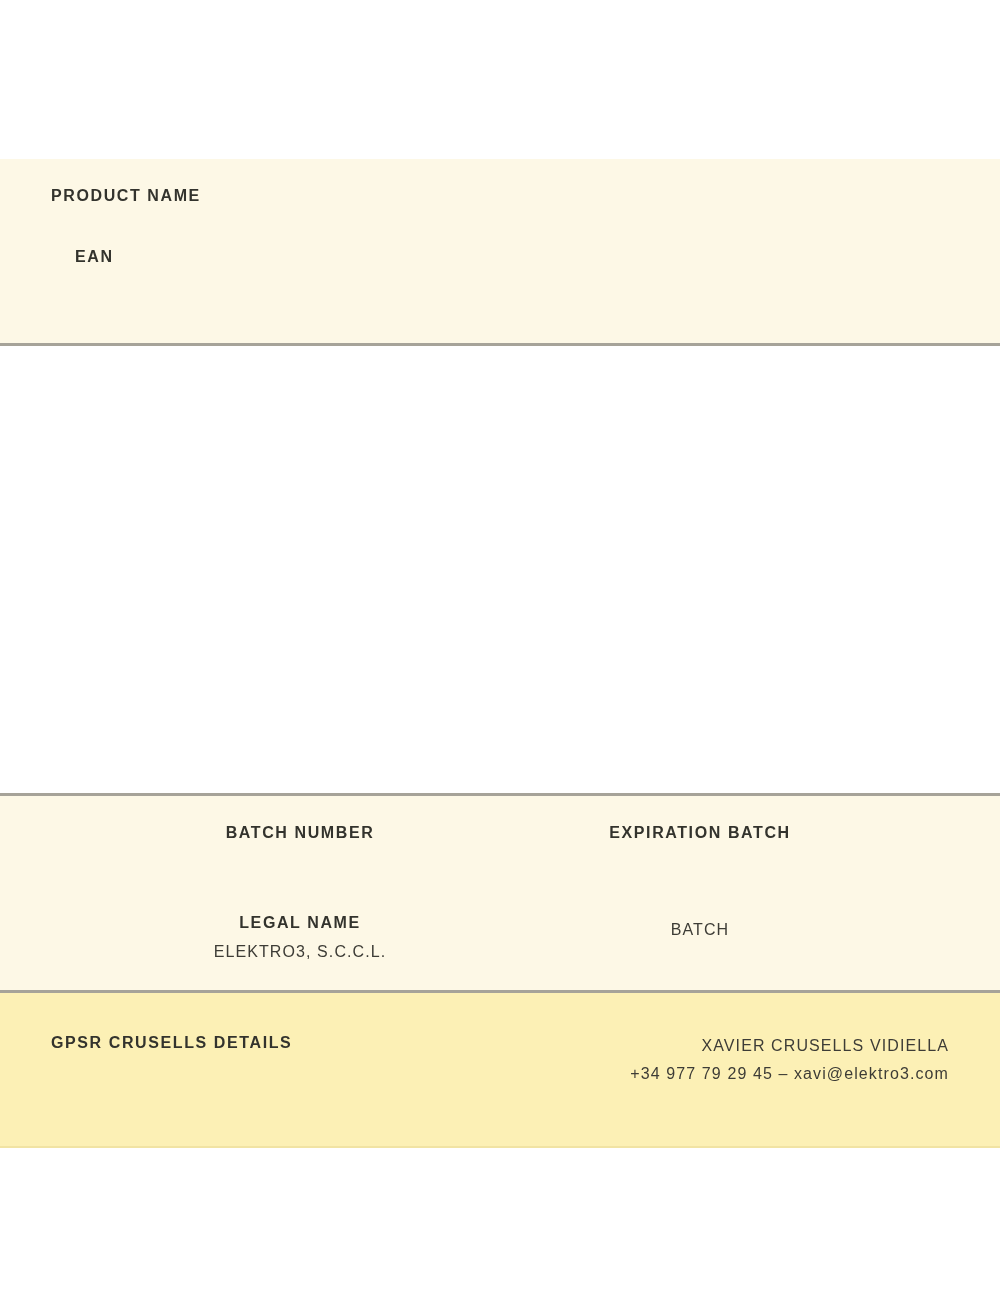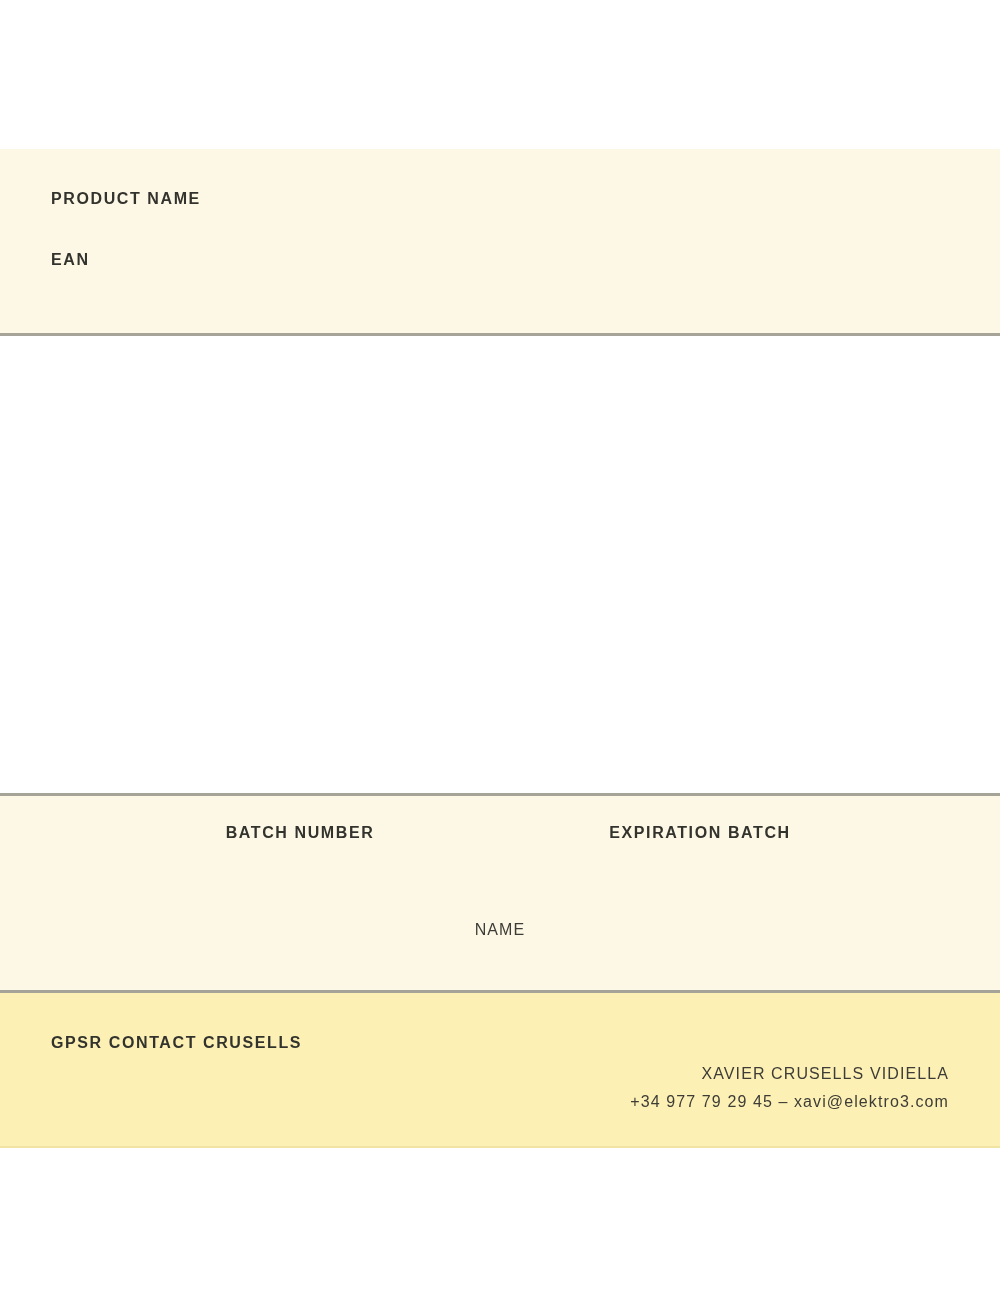--- a/index.html
+++ b/index.html
@@ -22,28 +22,28 @@
   .value {
     font-size: 16px;
     font-weight: 400;
     letter-spacing: 1.1px;
     line-height: 22px;
     color: var(--text-color, #3d3c36);
   }
 
   
   .sec1 {
-    top: 149px;
+    top: 159px;
     height: 187px;
     background: var(--cream-bg, #fdf8e6);
     border-bottom: 3px solid var(--divider-color, #a6a399);
-    padding: 39px 51px 0 51px;
+    padding: 26px 51px 0 51px;
   }
   .sec1 .field-value { margin-top: 6px; }
-  .sec1 .ean-block { margin-top: 39px; }
+  .sec1 .ean-block { margin-top: 39px; margin-left: 24px; }
 
   
   .sec2 {
     top: 793px;
     height: 197px;
     background: var(--cream-bg, #fdf8e6);
     border-top: 3px solid var(--divider-color, #a6a399);
     padding: 26px 100px 0 100px;
   }
   .cols { display: flex; }
@@ -56,21 +56,21 @@
     top: 990px;
     height: 158px;
     background: var(--yellow-bg, #fcf0b5);
     border-top: 3px solid var(--divider-color, #a6a399);
     border-bottom: 2px solid var(--yellow-edge, #f1e3a3);
     padding: 39px 51px 0 51px;
     display: flex;
     justify-content: space-between;
     align-items: flex-start;
   }
-  .gpsr-contact { text-align: right; margin-top: 28px; }
+  .gpsr-contact { text-align: right; }
   .gpsr-contact .value { line-height: 28px; }
 </style>
 </head>
 <body style="background: rgb(255, 255, 255);">
 
 <div>
 
   <section class="band sec1">
     <div class="field">
       <div class="label">PRODUCT NAME</div>
@@ -86,26 +86,30 @@
         <div class="label">BATCH NUMBER</div>
         <div class="value field-value"></div>
       </div>
       <div class="col">
         <div class="label">EXPIRATION BATCH</div>
         <div class="value field-value"></div>
       </div>
     </div>
     <div class="cols row2">
       <div class="col">
-        <div class="value field-value">NAME</div>
+        <div class="label">LEGAL NAME</div>
+        <div class="value field-value">ELEKTRO3, S.C.C.L.</div>
+      </div>
+      <div class="col">
+        <div class="value field-value">BATCH</div>
       </div>
     </div>
   </section>
 
   <section class="band sec3">
-    <div class="label">GPSR CONTACT CRUSELLS</div>
+    <div class="label">GPSR CRUSELLS DETAILS</div>
     <div class="gpsr-contact">
       <div class="value">XAVIER CRUSELLS VIDIELLA</div>
       <div class="value">+34 977 79 29 45 – xavi@elektro3.com</div>
     </div>
   </section>
 
 </div>
 
 </body></html>

